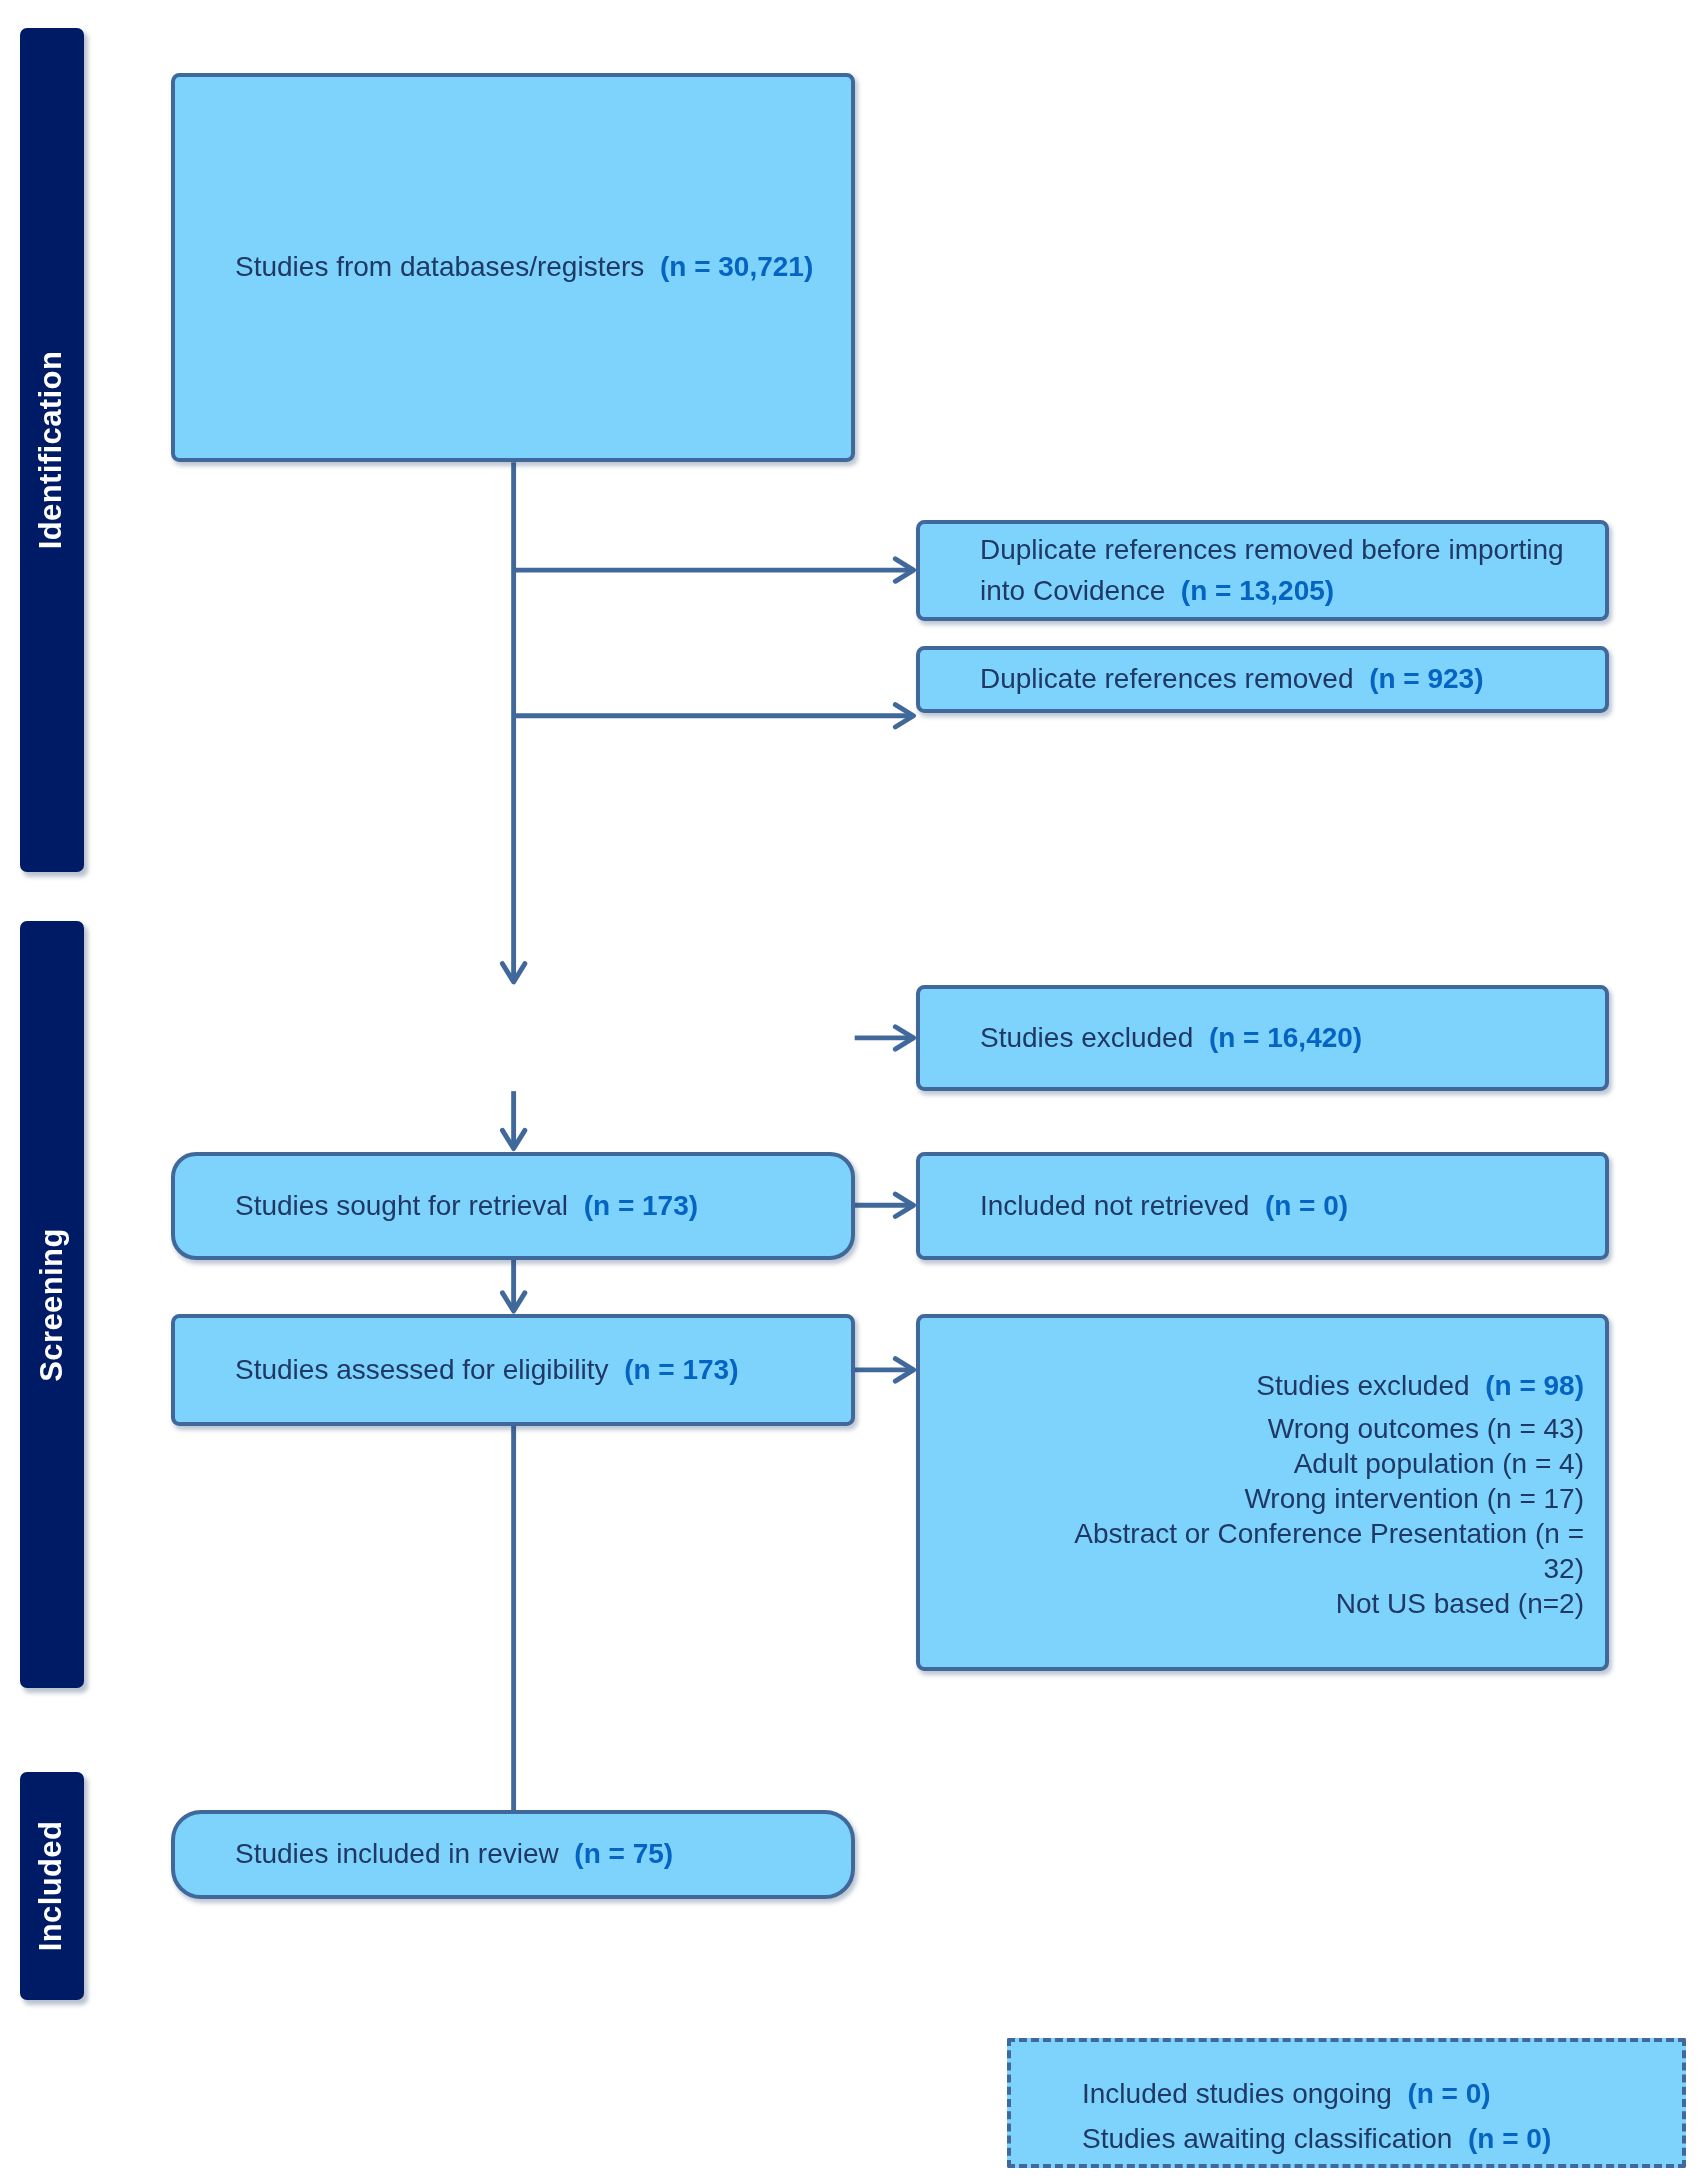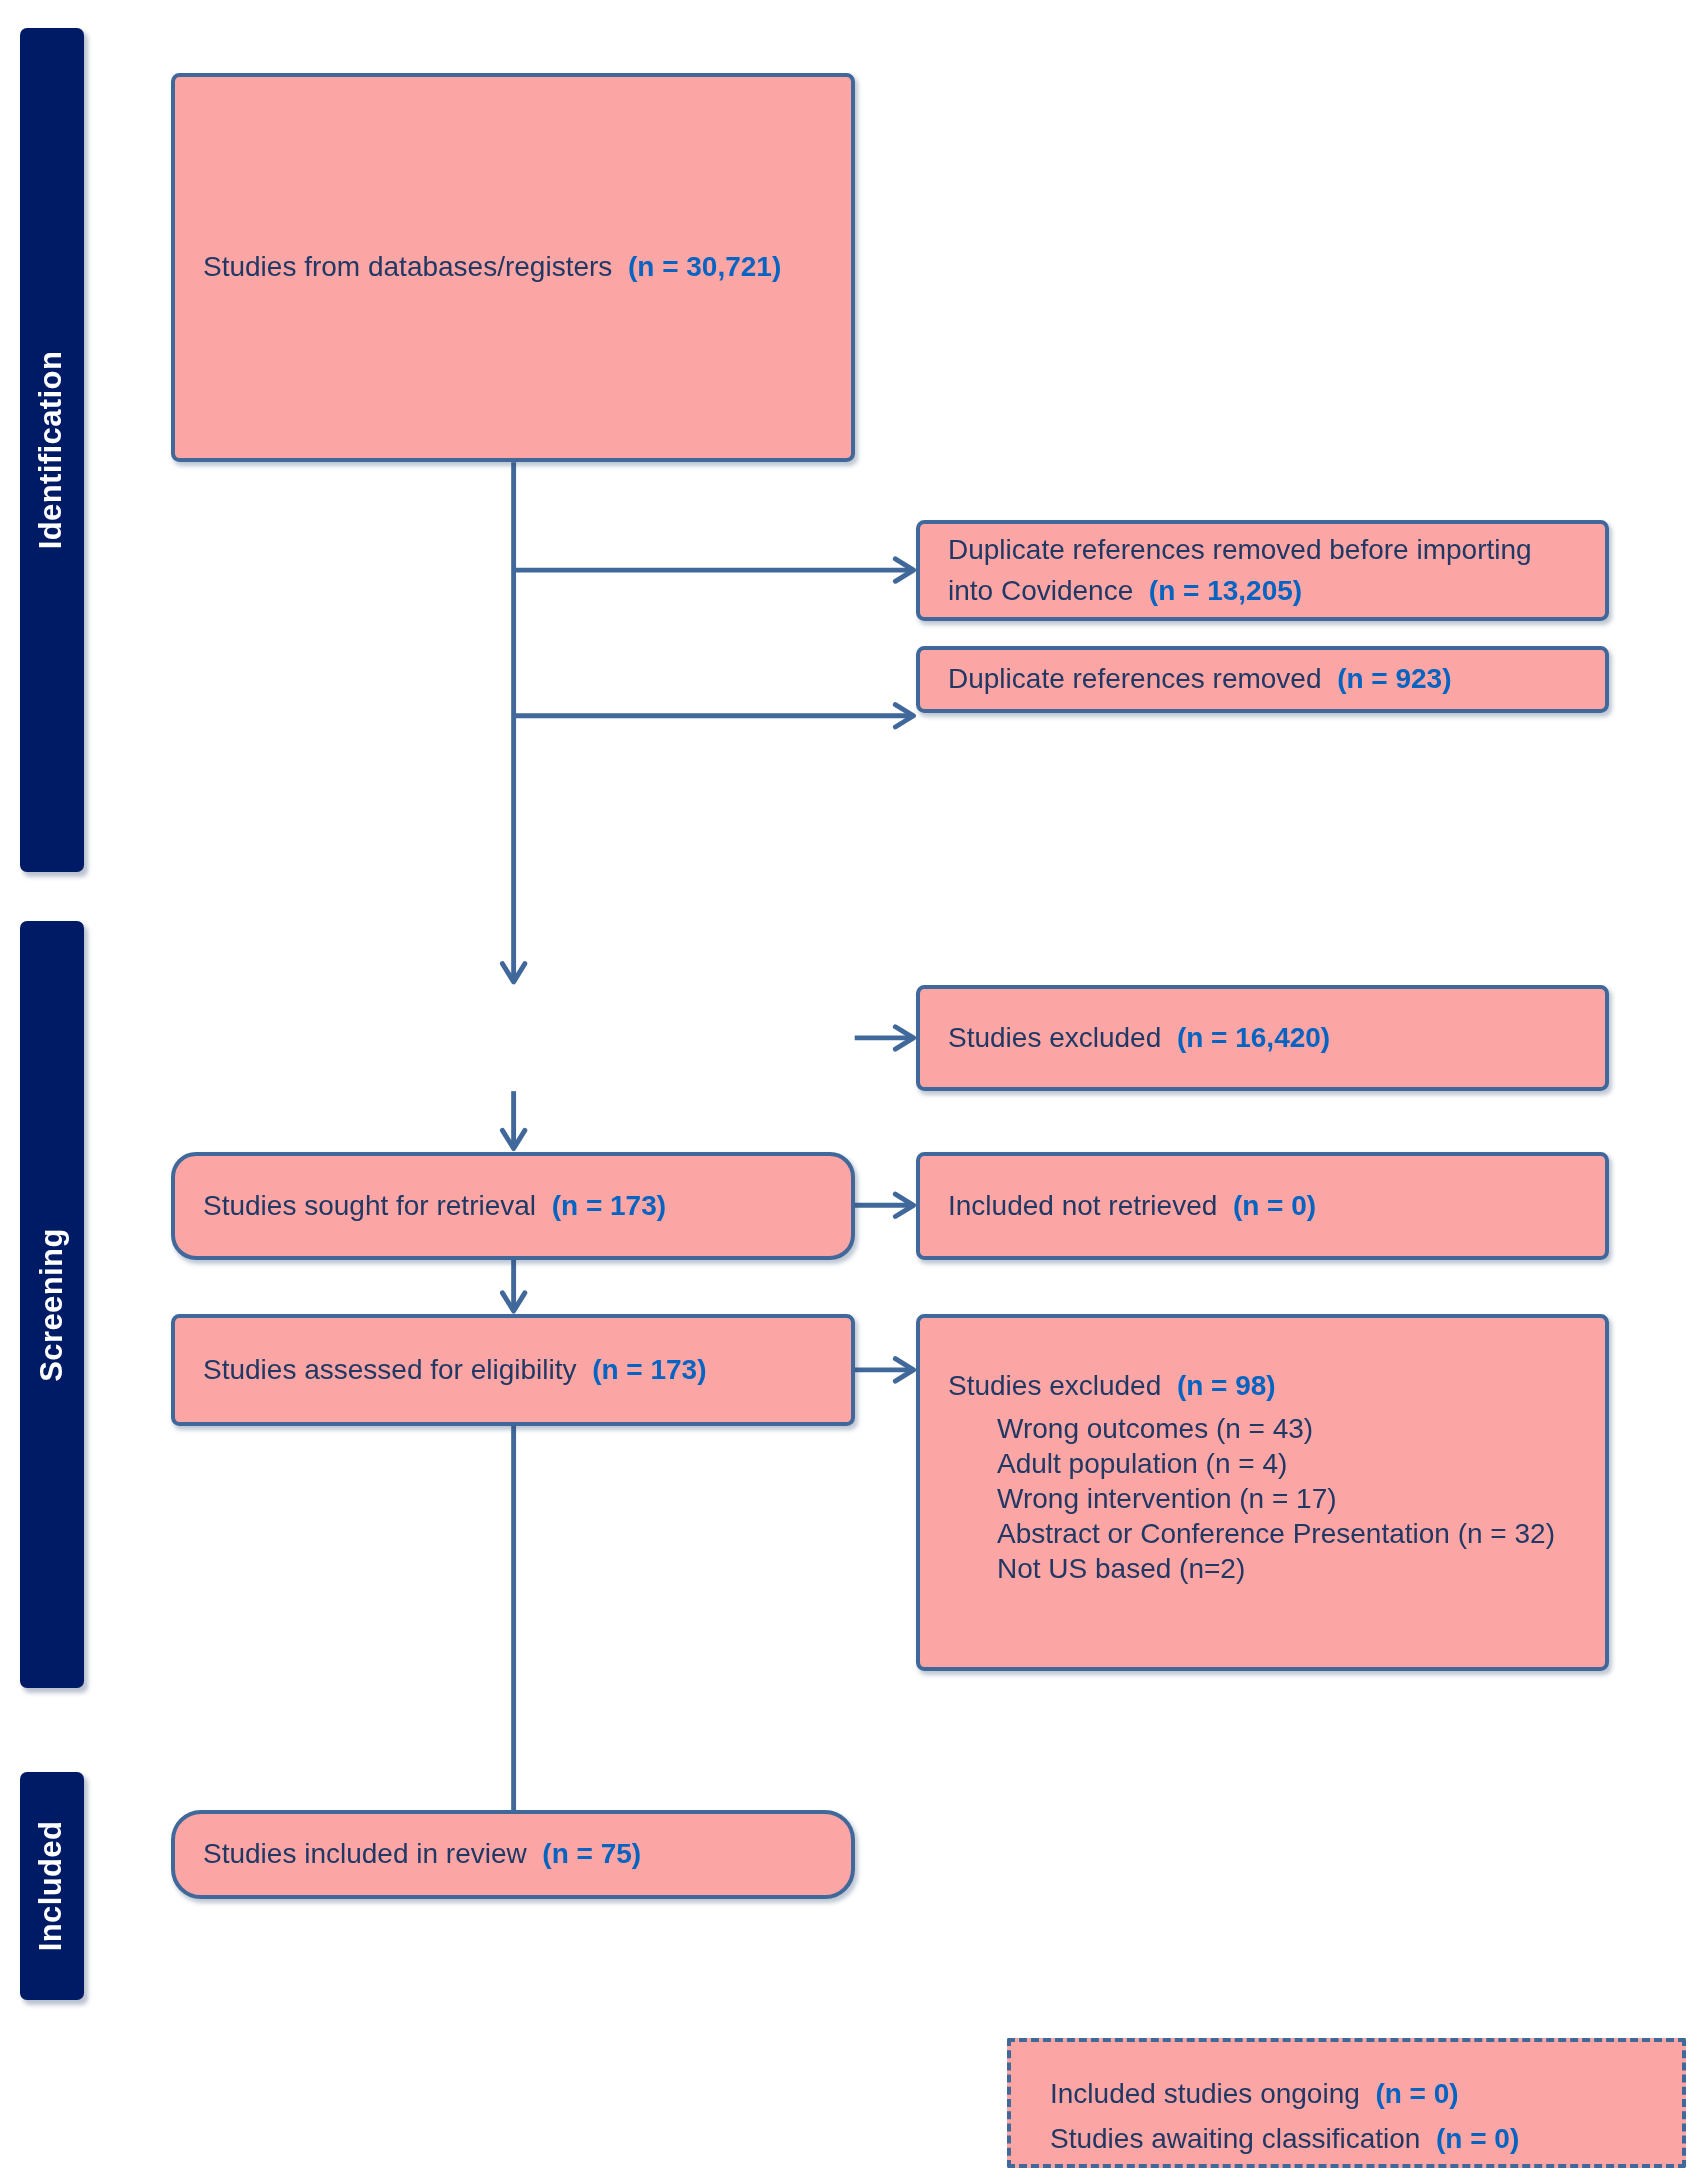--- a/index.html
+++ b/index.html
@@ -33,38 +33,40 @@
   .stage-label {
     transform: rotate(-90deg);
     white-space: nowrap;
     color: #ffffff;
     font-weight: 700;
     font-size: 31px;
     letter-spacing: 0.4px;
   }
   .box {
     position: absolute;
-    background: #fca5a5;
+    background: #7dd3fc;
     border: 4.2px solid #41689B;
     border-radius: 8.4px;
     box-shadow: 2.8px 3.5px 4.2px rgba(40, 70, 110, 0.30);
     box-sizing: border-box;
     display: flex;
     align-items: center;
     z-index: 2;
     font-size: 28px;
     line-height: 1.45;
+    padding-left: 32px;
   }
   .box.left-col  { left: 171px;  width: 684px; }
   .box.right-col { left: 916px; width: 693px; }
   .box-text { padding: 0 21px 0 28px; }
   .val { font-weight: 700; color: #0563C1; margin-left: 0.28em; white-space: nowrap; }
   .box.multi {
     display: block;
     align-items: initial;
+    text-align: right;
   }
   .box.multi .box-text { padding-top: 50px; }
   .reason {
     margin-left: 49px;
     line-height: 1.25;
     font-size: 28px;
   }
   .reason-title { line-height: 1.3; margin-bottom: 7px; }
   .box.dashed {
     left: 1007px;

